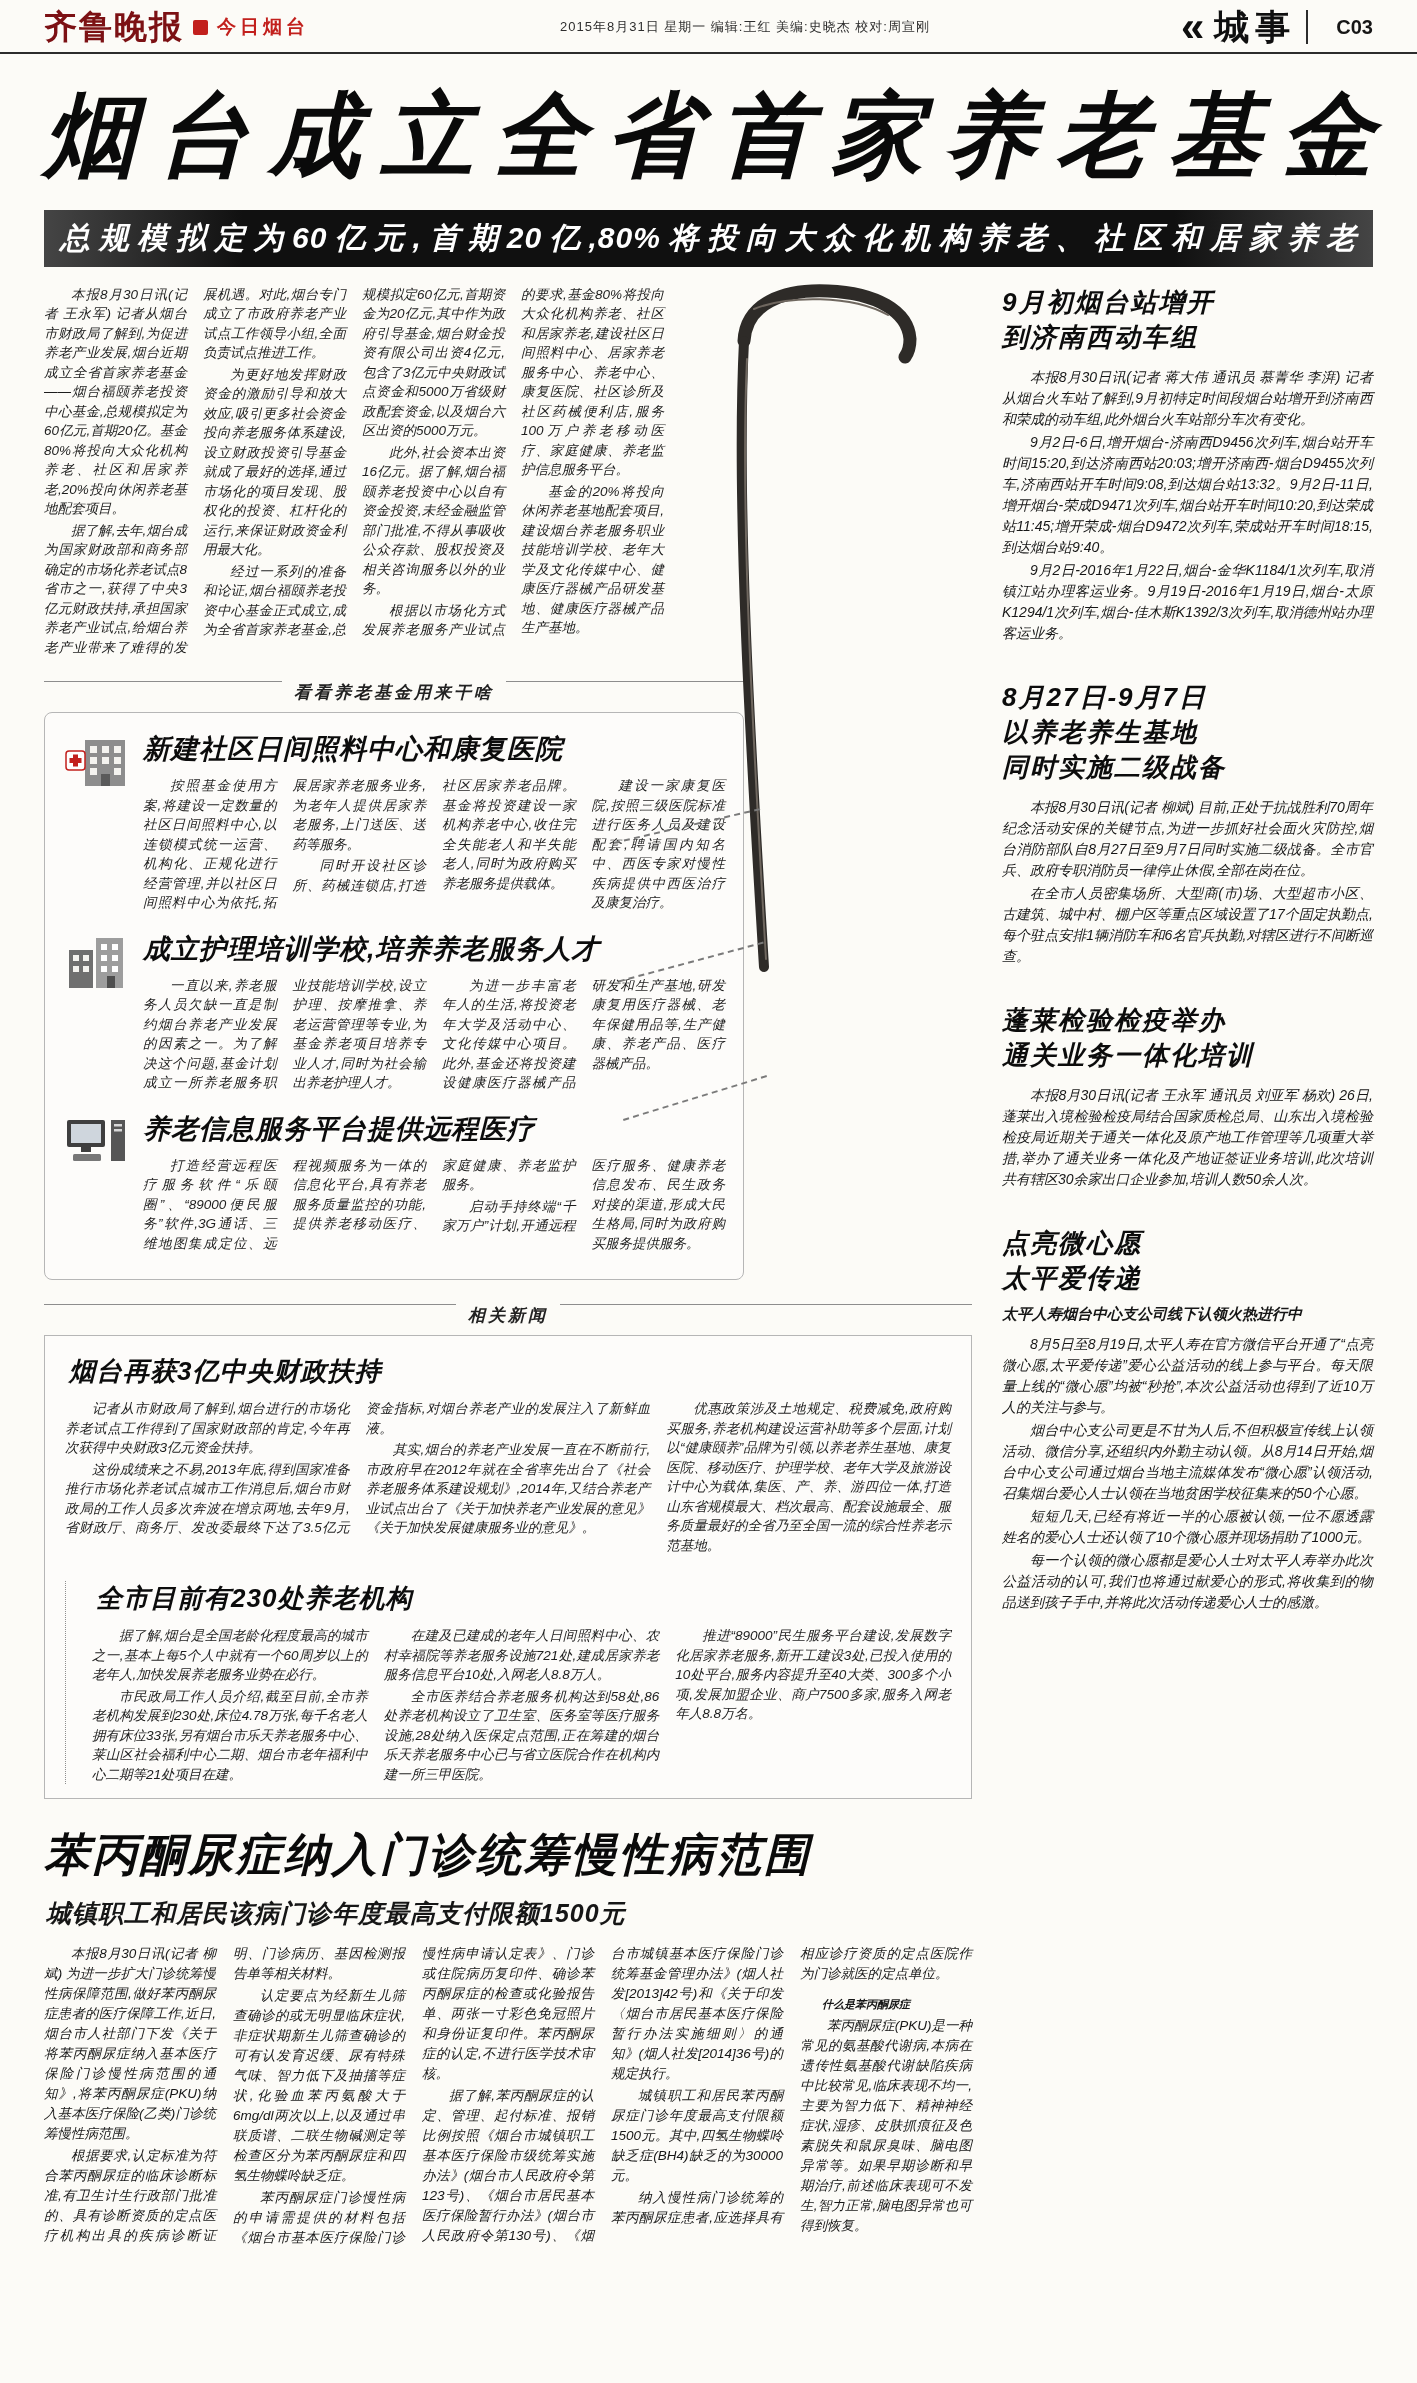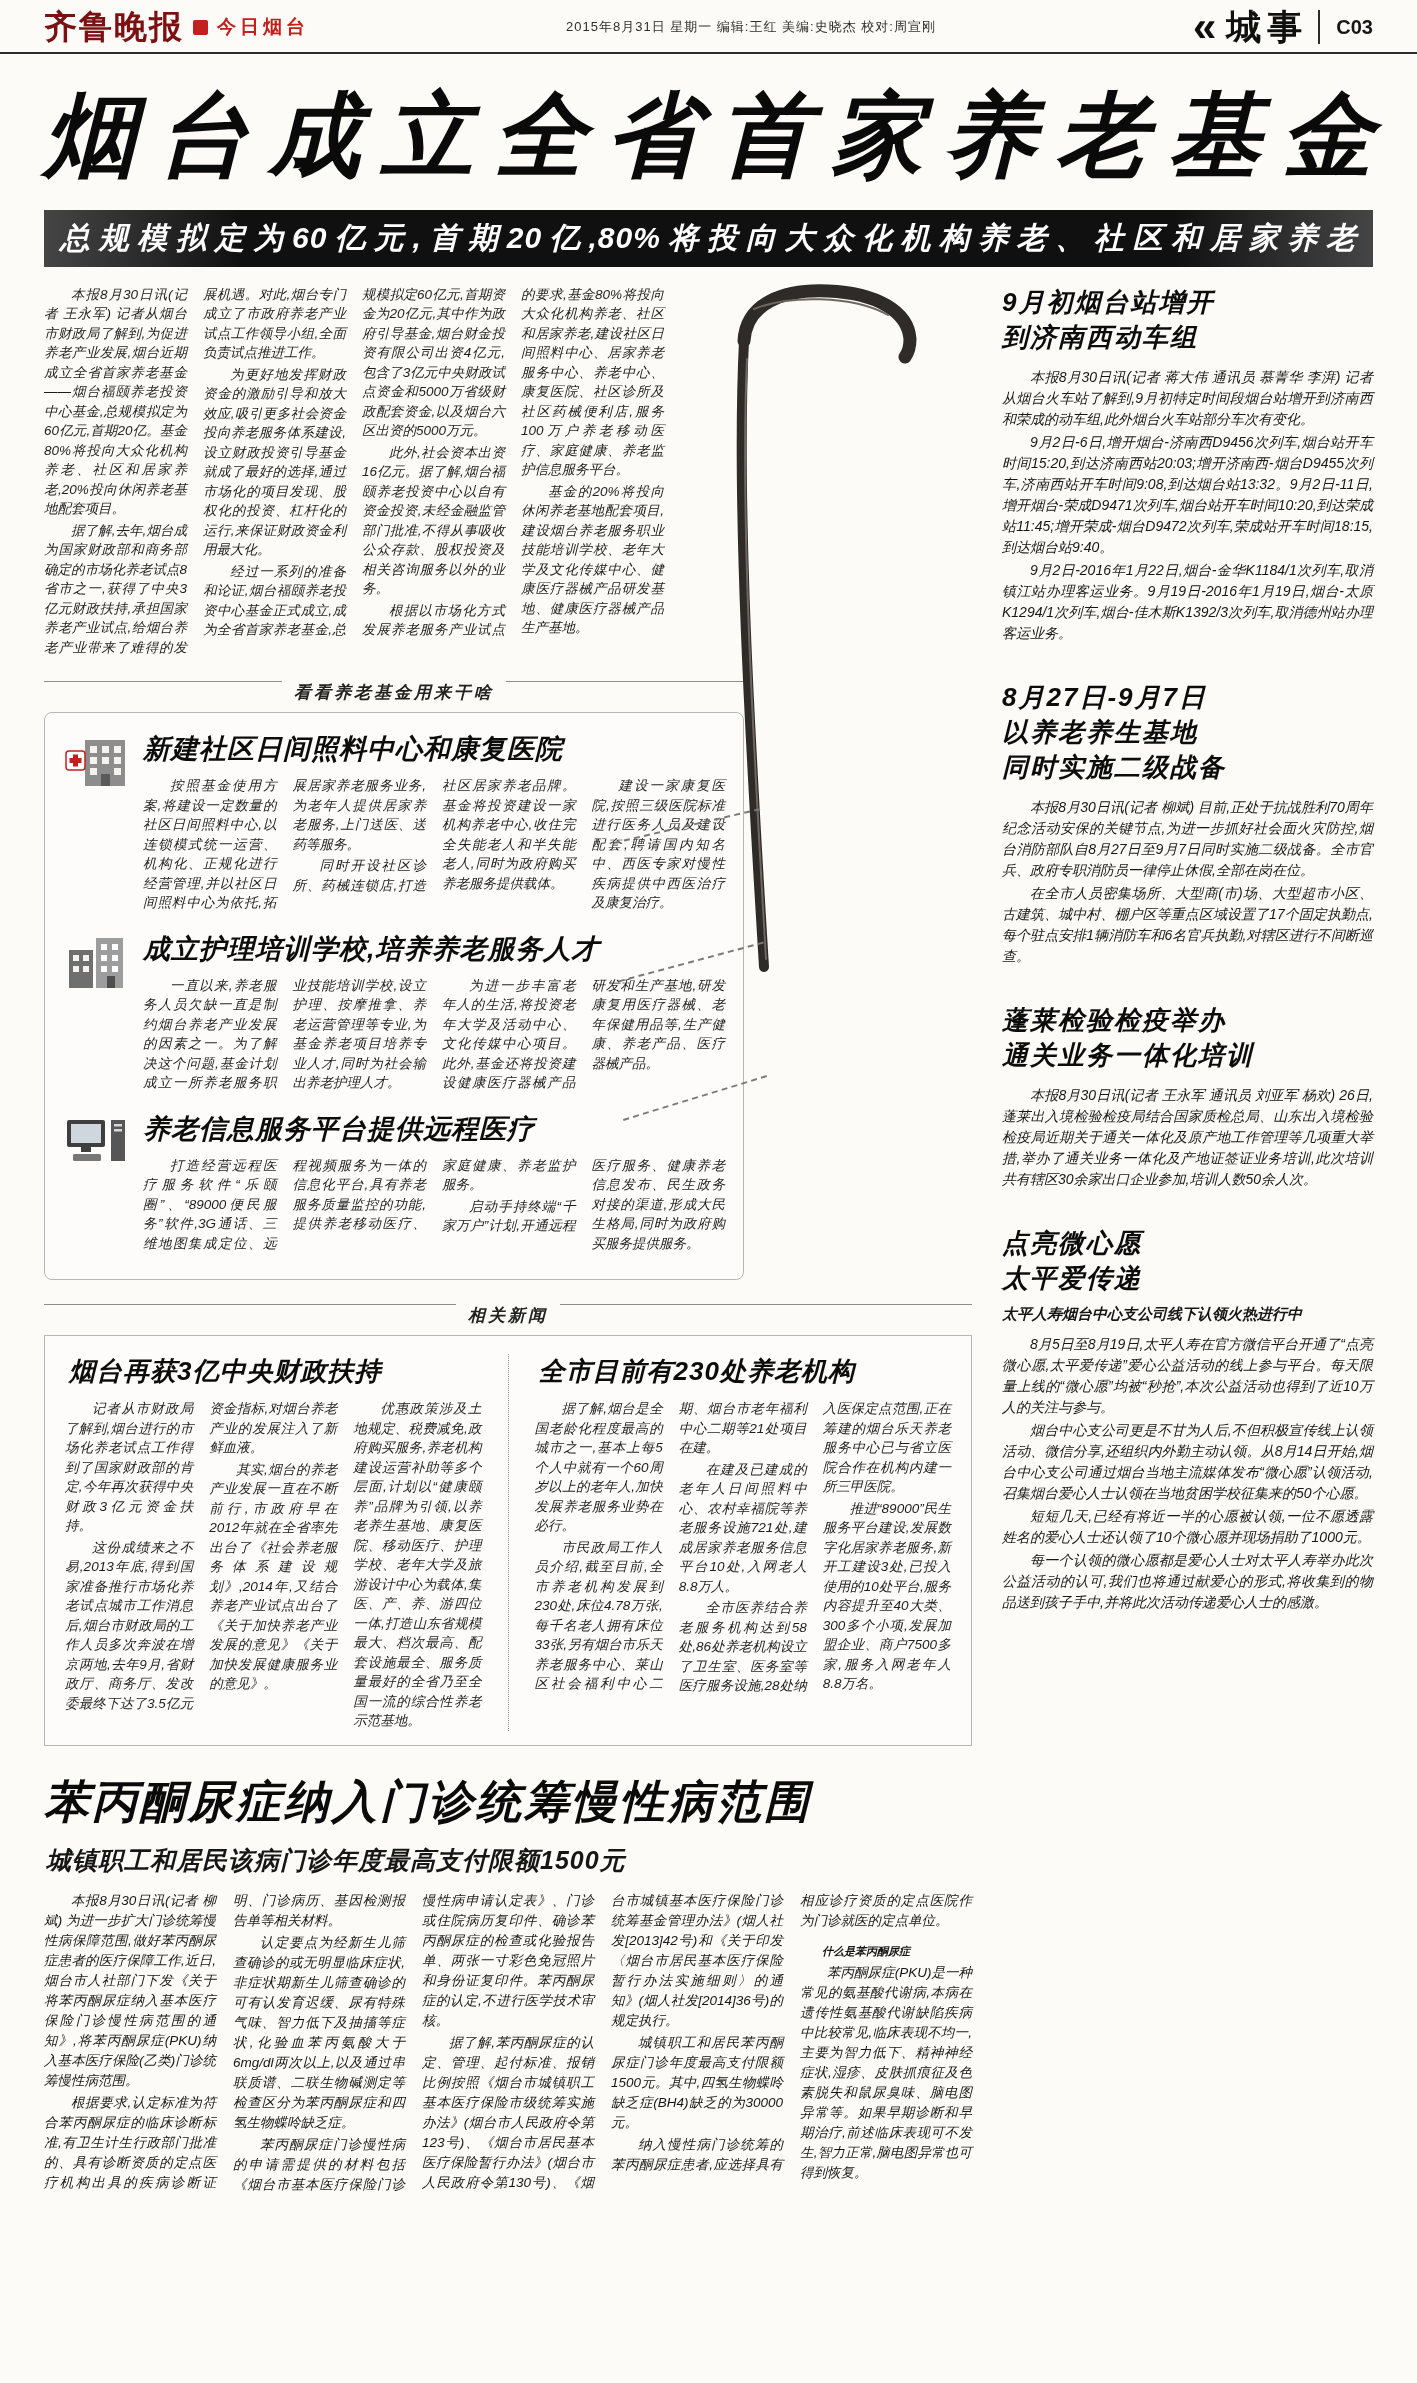--- a/index.html
+++ b/index.html
@@ -12,21 +12,21 @@
               height:54px; padding:8px 44px 6px; border-bottom:2px solid #2c2c2c; }
   .mast-left { display:flex; align-items:center; gap:9px; }
   .logo { font-family:"Liberation Serif","DejaVu Serif",serif; font-size:33px; font-weight:bold;
           color:#7c1114; letter-spacing:2px; }
   .seal { width:15px; height:15px; background:#c2201d; border-radius:2px; }
   .edition { font-size:19px; font-weight:bold; color:#c2201d; letter-spacing:4px; }
   .mast-center { font-size:13px; color:#2e2e2e; letter-spacing:1px;text-align:center; }
   .mast-right { display:flex; align-items:center; gap:10px; }
   .sec-mark { font-size:42px; font-weight:bold; line-height:38px; color:#0f0f0f; }
   .sec-name { font-size:35px; font-weight:bold; letter-spacing:6px; color:#0f0f0f; }
-  .page-no { font-size:20px; font-weight:bold; border-left:2px solid #2c2c2c; padding-left:16px; line-height:34px; }
+  .page-no { font-size:20px; font-weight:bold; border-left:2px solid #2c2c2c; padding-left:28px; line-height:34px; }
 
   .inner { padding:0 44px;font-style:italic; }
 
   
   .lead-headline { margin-top:34px; font-size:92px; font-weight:900; line-height:1.04;
                    color:#0a0a0a; text-align:justify; text-align-last:justify; }
   .deck-bar { margin-top:26px; color:#fff; font-size:30px; font-weight:bold; padding:8px 16px;
               background:linear-gradient(90deg,#454545,#101010 15%,#101010 85%,#454545);
               text-align:justify; text-align-last:justify; letter-spacing:1px; }
 
@@ -55,21 +55,21 @@
   .kicker-label { font-size:17px; font-weight:bold; letter-spacing:3px; color:#222; }
 
   
   .fund-box { width:700px; border:1px solid #b6b6b6; border-radius:8px; padding:18px 18px 8px; background:rgba(255,255,255,.4); }
   .fund-item { display:flex; gap:14px; margin-bottom:18px; }
   .fund-icon { flex:0 0 66px; padding-top:3px; }
   .fund-content { flex:1; min-width:0; }
   .fund-title { font-size:27px; font-weight:bold; letter-spacing:1px; margin-bottom:9px; color:#0c0c0c; }
 
   
-  .related-box { display:flex; gap:26px; border:1px solid #b6b6b6; padding:18px 20px 14px; background:rgba(255,255,255,.4); }
+  .related-box { display:flex; gap:26px; border:1px solid #b6b6b6; padding:18px 20px 14px; background:rgba(255,255,255,.4);flex-direction:column; }
   .related-article { flex:1; min-width:0; }
   .related-article.second { border-left:1px dotted #8f8f8f; padding-left:26px; }
   .related-title { font-size:26px; font-weight:bold; letter-spacing:1px; margin:0 0 10px 4px; color:#0c0c0c; }
 
   
   .pku { margin-top:26px; }
   .pku-headline { font-size:45px; font-weight:900; letter-spacing:3px; color:#0a0a0a; }
   .pku-deck { font-size:25px; font-weight:bold; margin:12px 0 14px 2px; letter-spacing:1px; }
   .pku-body { font-size:13.5px; line-height:20px; }
   .inline-subhead { font-weight:bold; font-size:11px; margin:10px 0 21px; break-inside:avoid; text-indent:0; }

